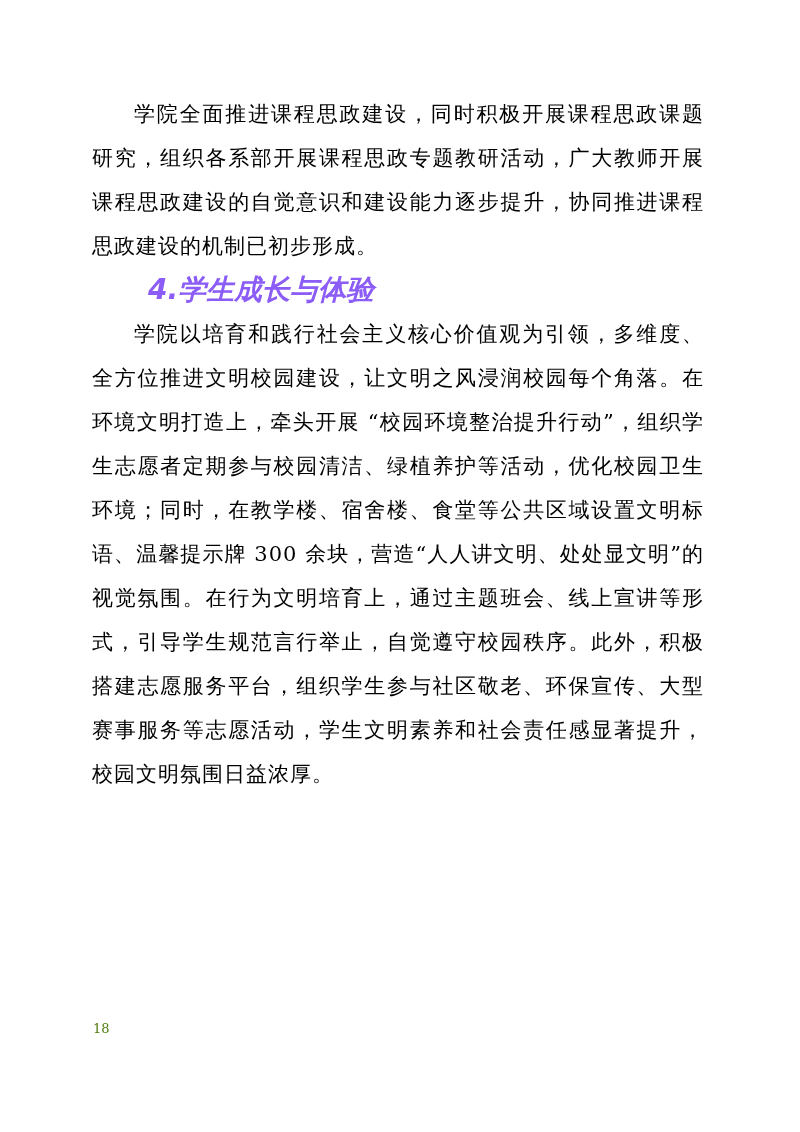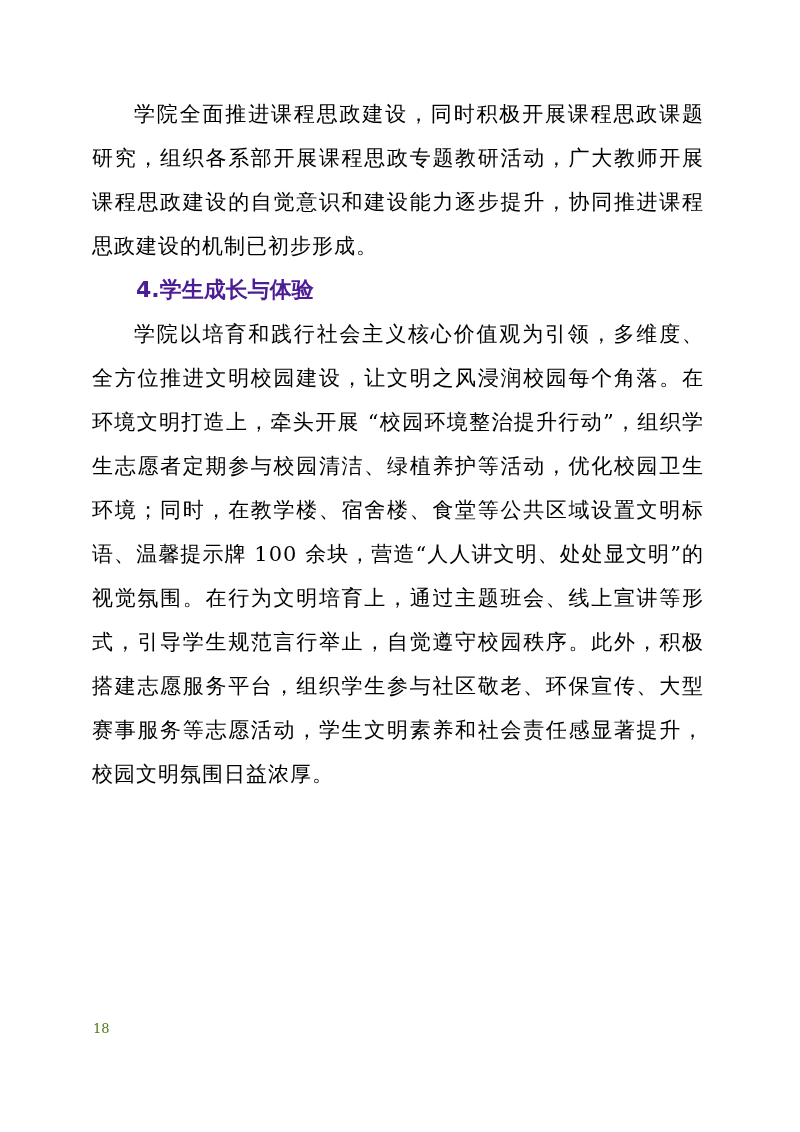--- a/index.html
+++ b/index.html
@@ -26,27 +26,28 @@
     font-size: 21px;
     line-height: 44px;
     letter-spacing: 1px;
     text-align: justify;
     text-justify: inter-character;
     text-indent: 2em;
     margin: 0;
     color: #000000;
   }
   .section-heading {
-    font-size: 22px;
+    font-size: 28px;
     line-height: 44px;
     font-weight: bold;
-    color: #4c1d95;
+    color: #8b5cf6;
     text-indent: 2em;
     margin: 0;
     font-family: "DejaVu Sans", "Liberation Sans", sans-serif;
+    font-style: italic;
   }
   .sub-heading {
     font-size: 21px;
     line-height: 44px;
     letter-spacing: 1px;
     text-indent: 2em;
     margin: 0;
   }
   .page-number {
     position: absolute;
@@ -58,16 +59,16 @@
     color: #4d7c0f;
   }
 </style>
 </head>
 <body>
 
 <div class="page">
   <div class="content">
     <p class="para">学院全面推进课程思政建设，同时积极开展课程思政课题研究，组织各系部开展课程思政专题教研活动，广大教师开展课程思政建设的自觉意识和建设能力逐步提升，协同推进课程思政建设的机制已初步形成。</p>
     <p class="section-heading">4.学生成长与体验</p>
-    <p class="para">学院以培育和践行社会主义核心价值观为引领，多维度、全方位推进文明校园建设，让文明之风浸润校园每个角落。在环境文明打造上，牵头开展 “校园环境整治提升行动”，组织学生志愿者定期参与校园清洁、绿植养护等活动，优化校园卫生环境；同时，在教学楼、宿舍楼、食堂等公共区域设置文明标语、温馨提示牌 100 余块，营造“人人讲文明、处处显文明”的视觉氛围。在行为文明培育上，通过主题班会、线上宣讲等形式，引导学生规范言行举止，自觉遵守校园秩序。此外，积极搭建志愿服务平台，组织学生参与社区敬老、环保宣传、大型赛事服务等志愿活动，学生文明素养和社会责任感显著提升，校园文明氛围日益浓厚。</p>
+    <p class="para">学院以培育和践行社会主义核心价值观为引领，多维度、全方位推进文明校园建设，让文明之风浸润校园每个角落。在环境文明打造上，牵头开展 “校园环境整治提升行动”，组织学生志愿者定期参与校园清洁、绿植养护等活动，优化校园卫生环境；同时，在教学楼、宿舍楼、食堂等公共区域设置文明标语、温馨提示牌 300 余块，营造“人人讲文明、处处显文明”的视觉氛围。在行为文明培育上，通过主题班会、线上宣讲等形式，引导学生规范言行举止，自觉遵守校园秩序。此外，积极搭建志愿服务平台，组织学生参与社区敬老、环保宣传、大型赛事服务等志愿活动，学生文明素养和社会责任感显著提升，校园文明氛围日益浓厚。</p>
   </div>
   <div class="page-number">18</div>
 </div>
 
 </body></html>

